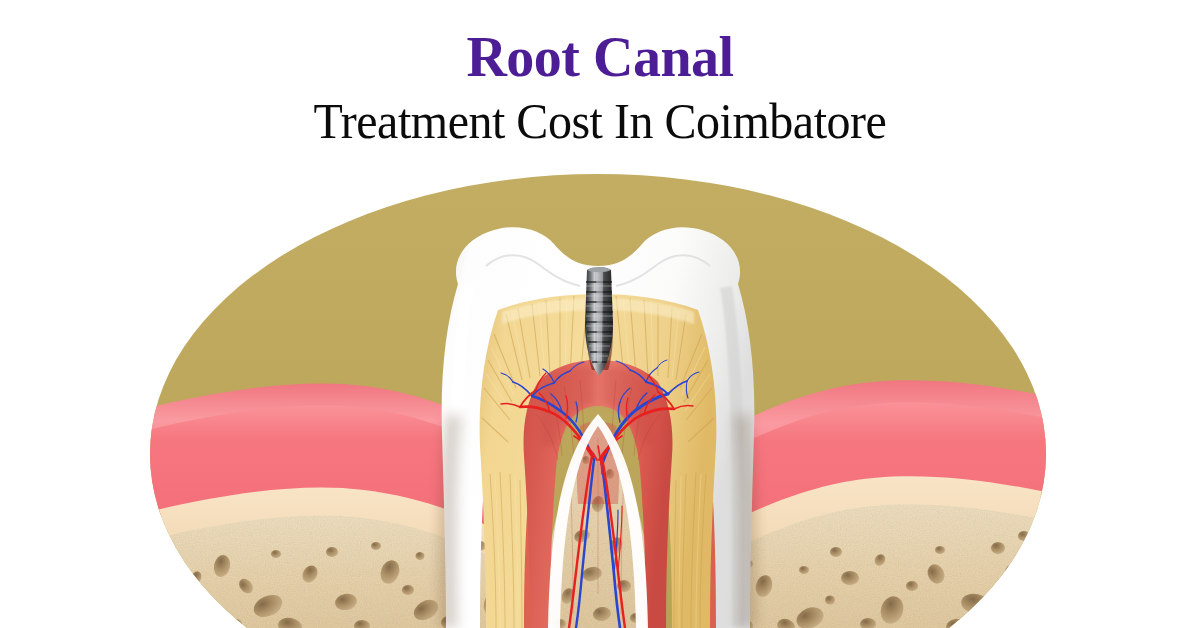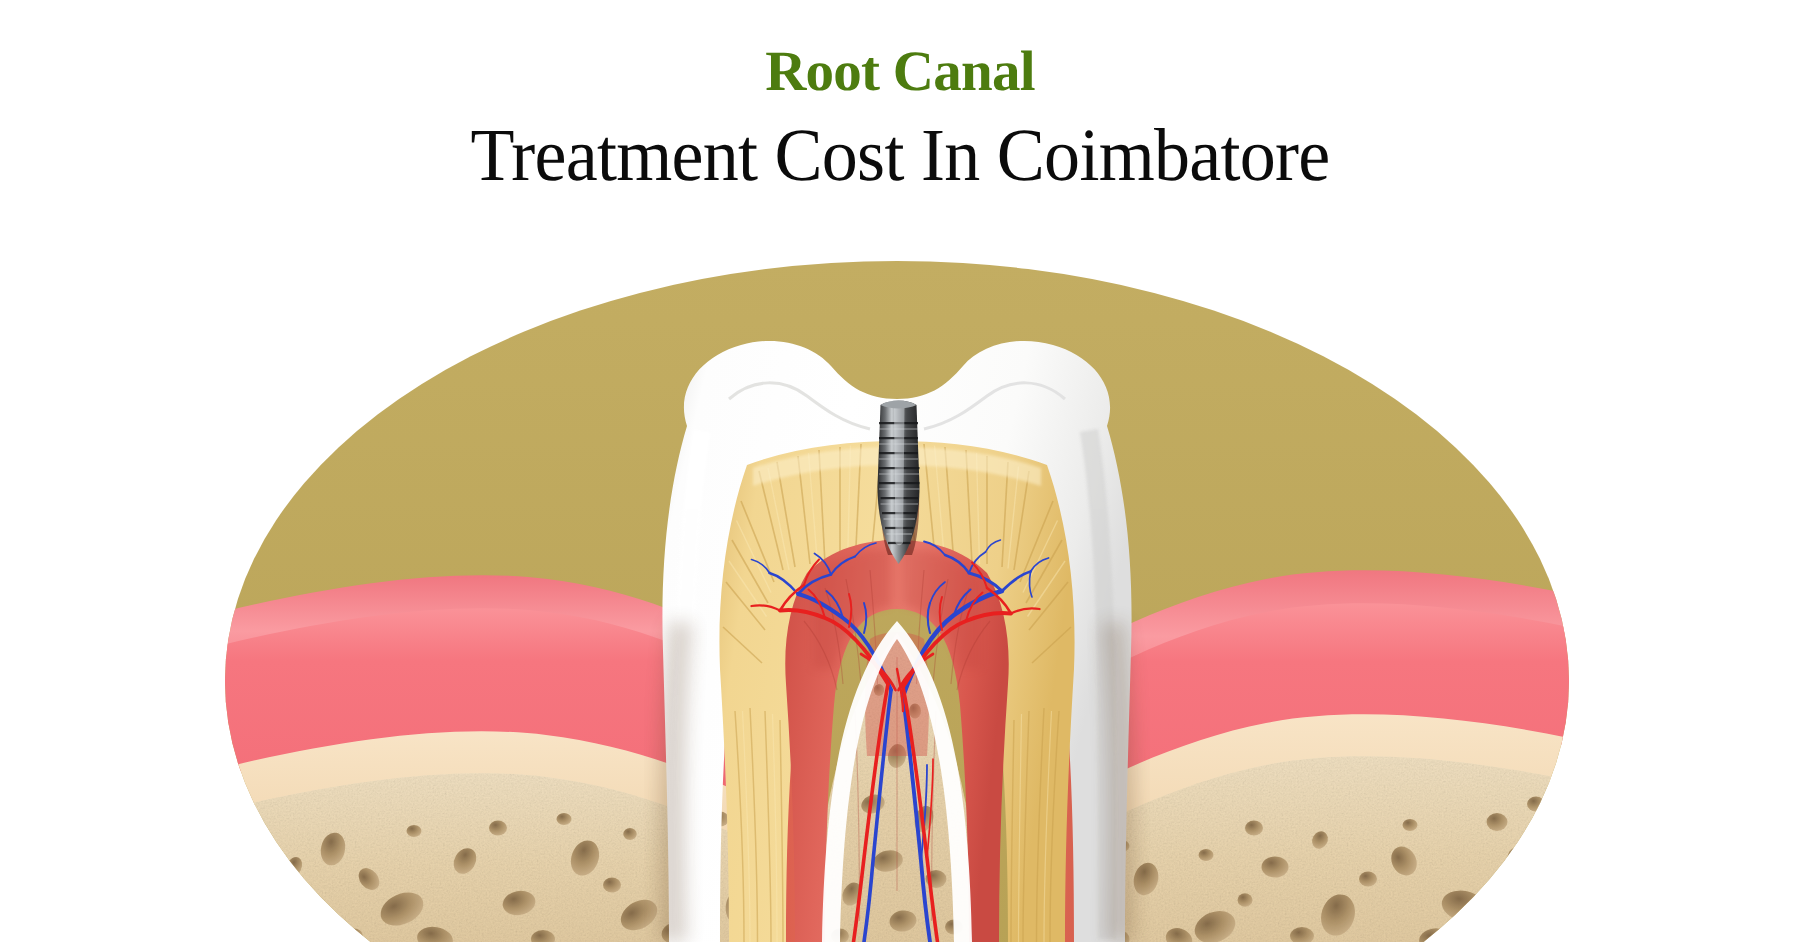--- a/index.html
+++ b/index.html
@@ -13,23 +13,23 @@
   .page{position:relative;width:1200px;height:628px;background:#fff;overflow:hidden;}
 
   
   .title-block{
     position:absolute;top:0;left:0;width:1200px;
     text-align:center;z-index:40;
   }
   .title-line1{
     font-family:"Liberation Serif", serif;
     font-weight:700;
-    font-size:38px;
+    font-size:56px;
     line-height:1;
-    color:#4d7c0f;
+    color:#4c1d95;
     letter-spacing:-0.5px;
     margin:0;
     padding-top:29px;
   }
   .title-line2{
     font-family:"Liberation Serif", serif;
     font-weight:400;
     font-size:50px;
     line-height:1;
     color:#0b0b0b;

